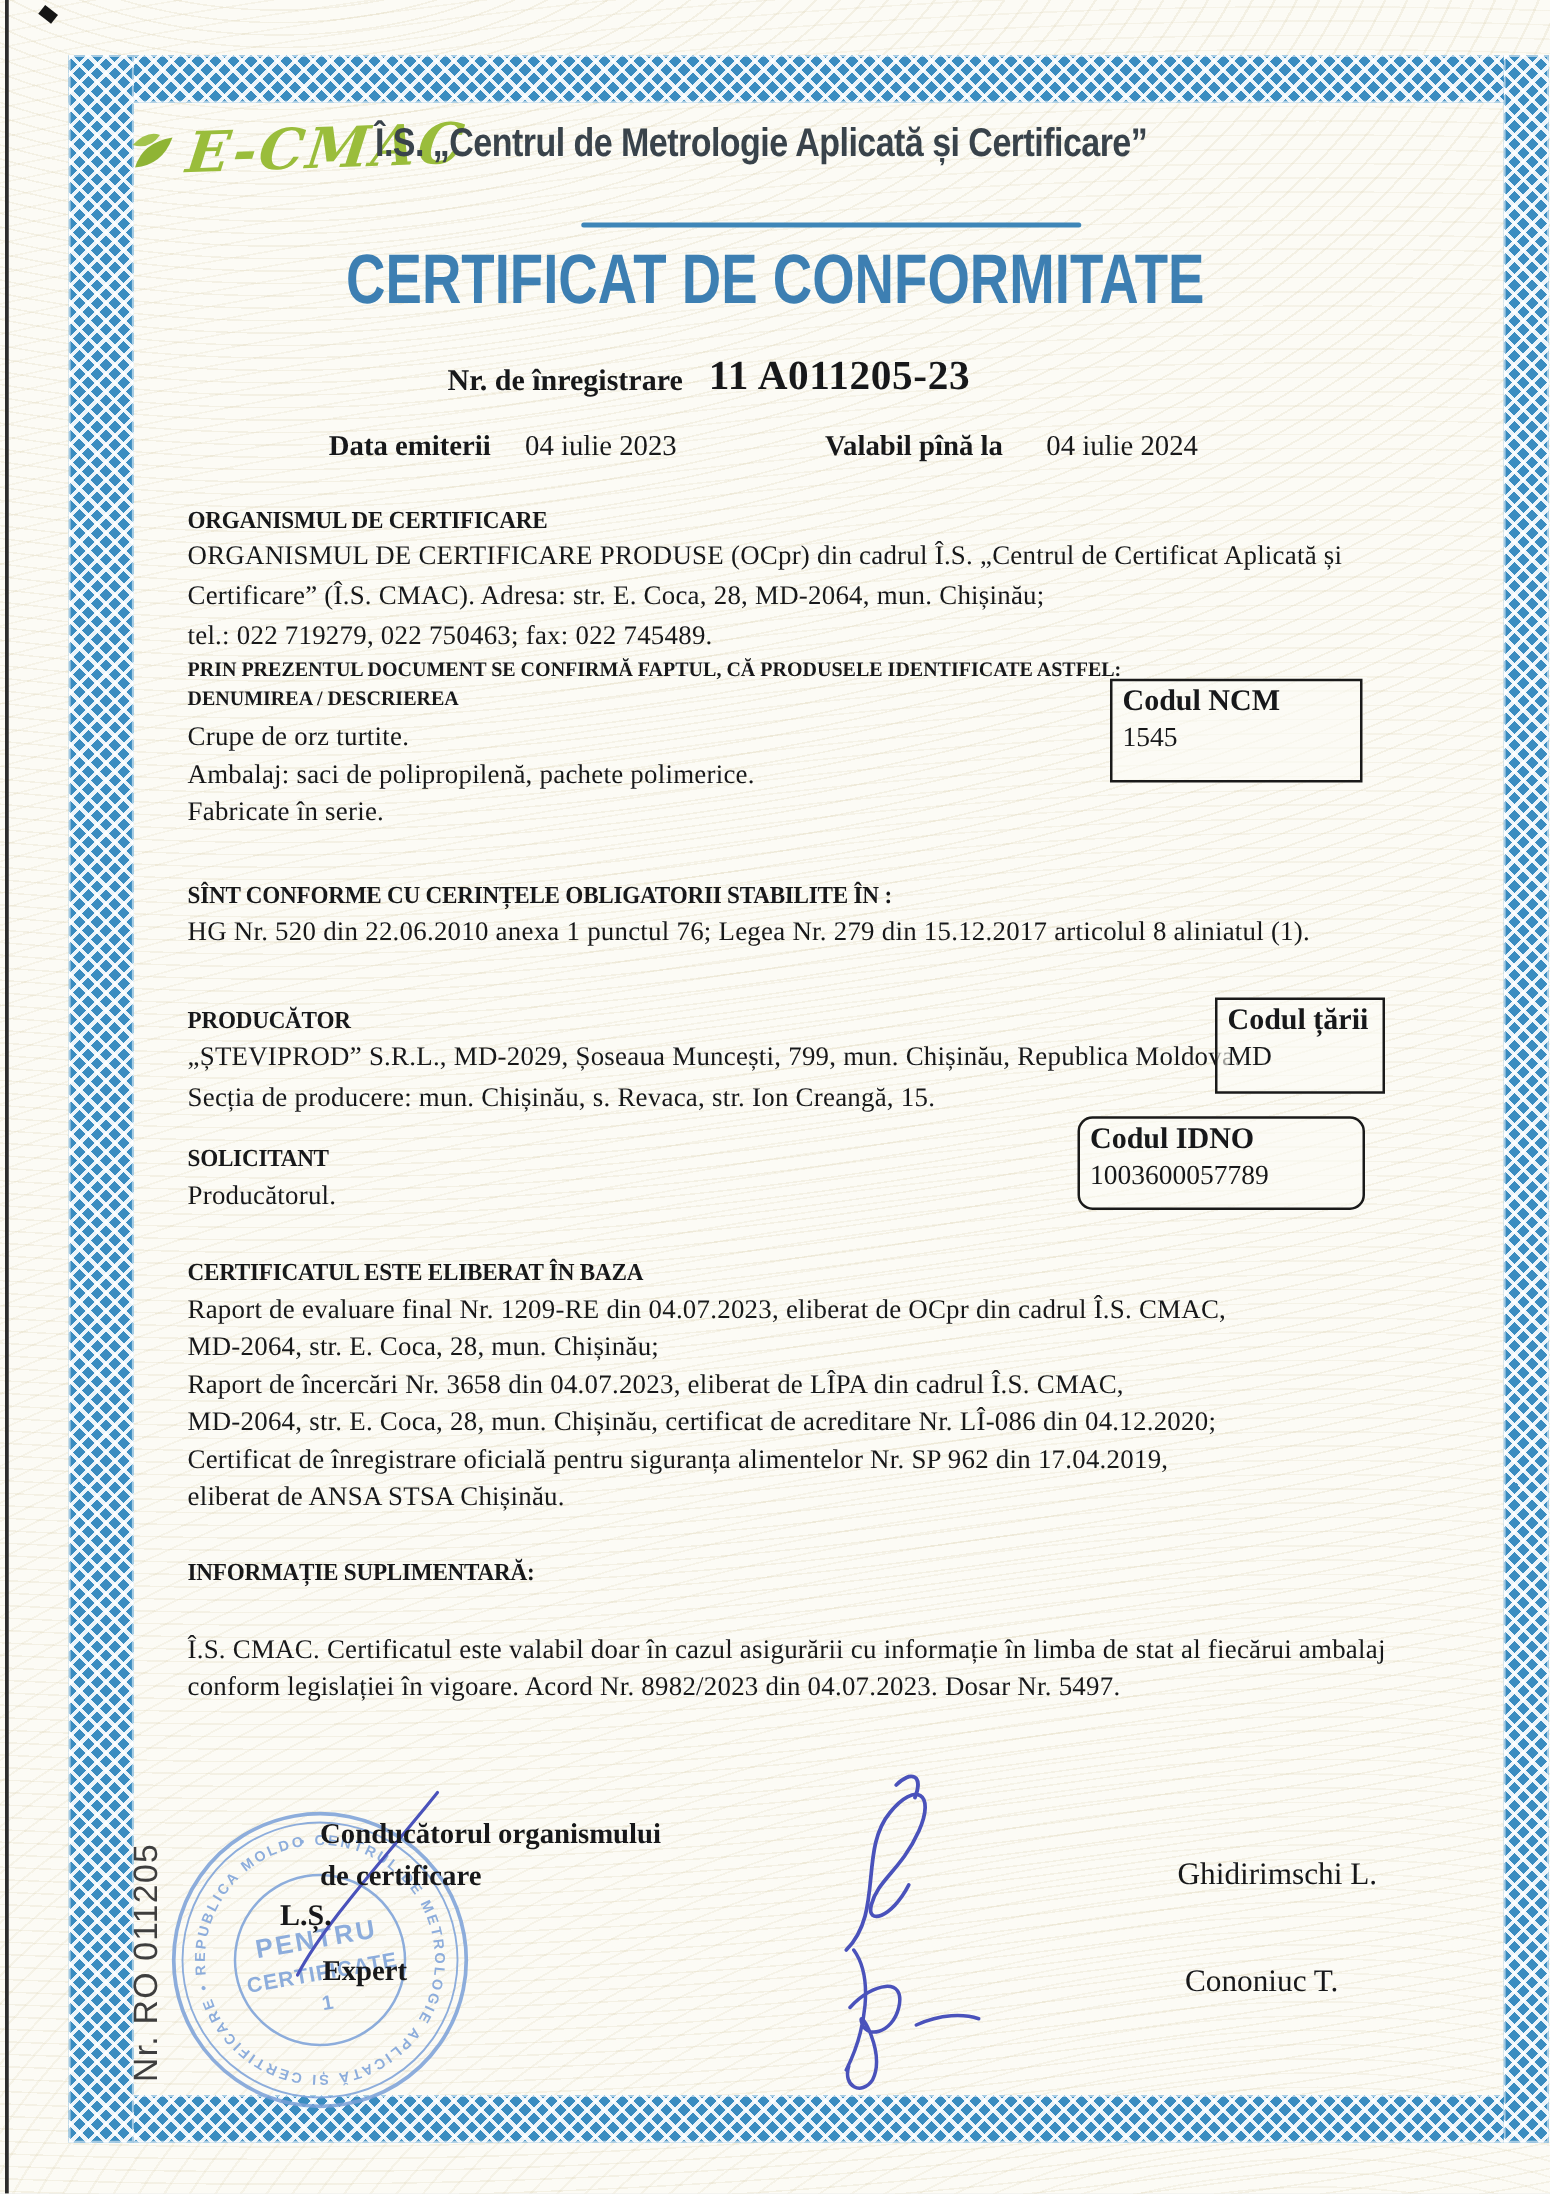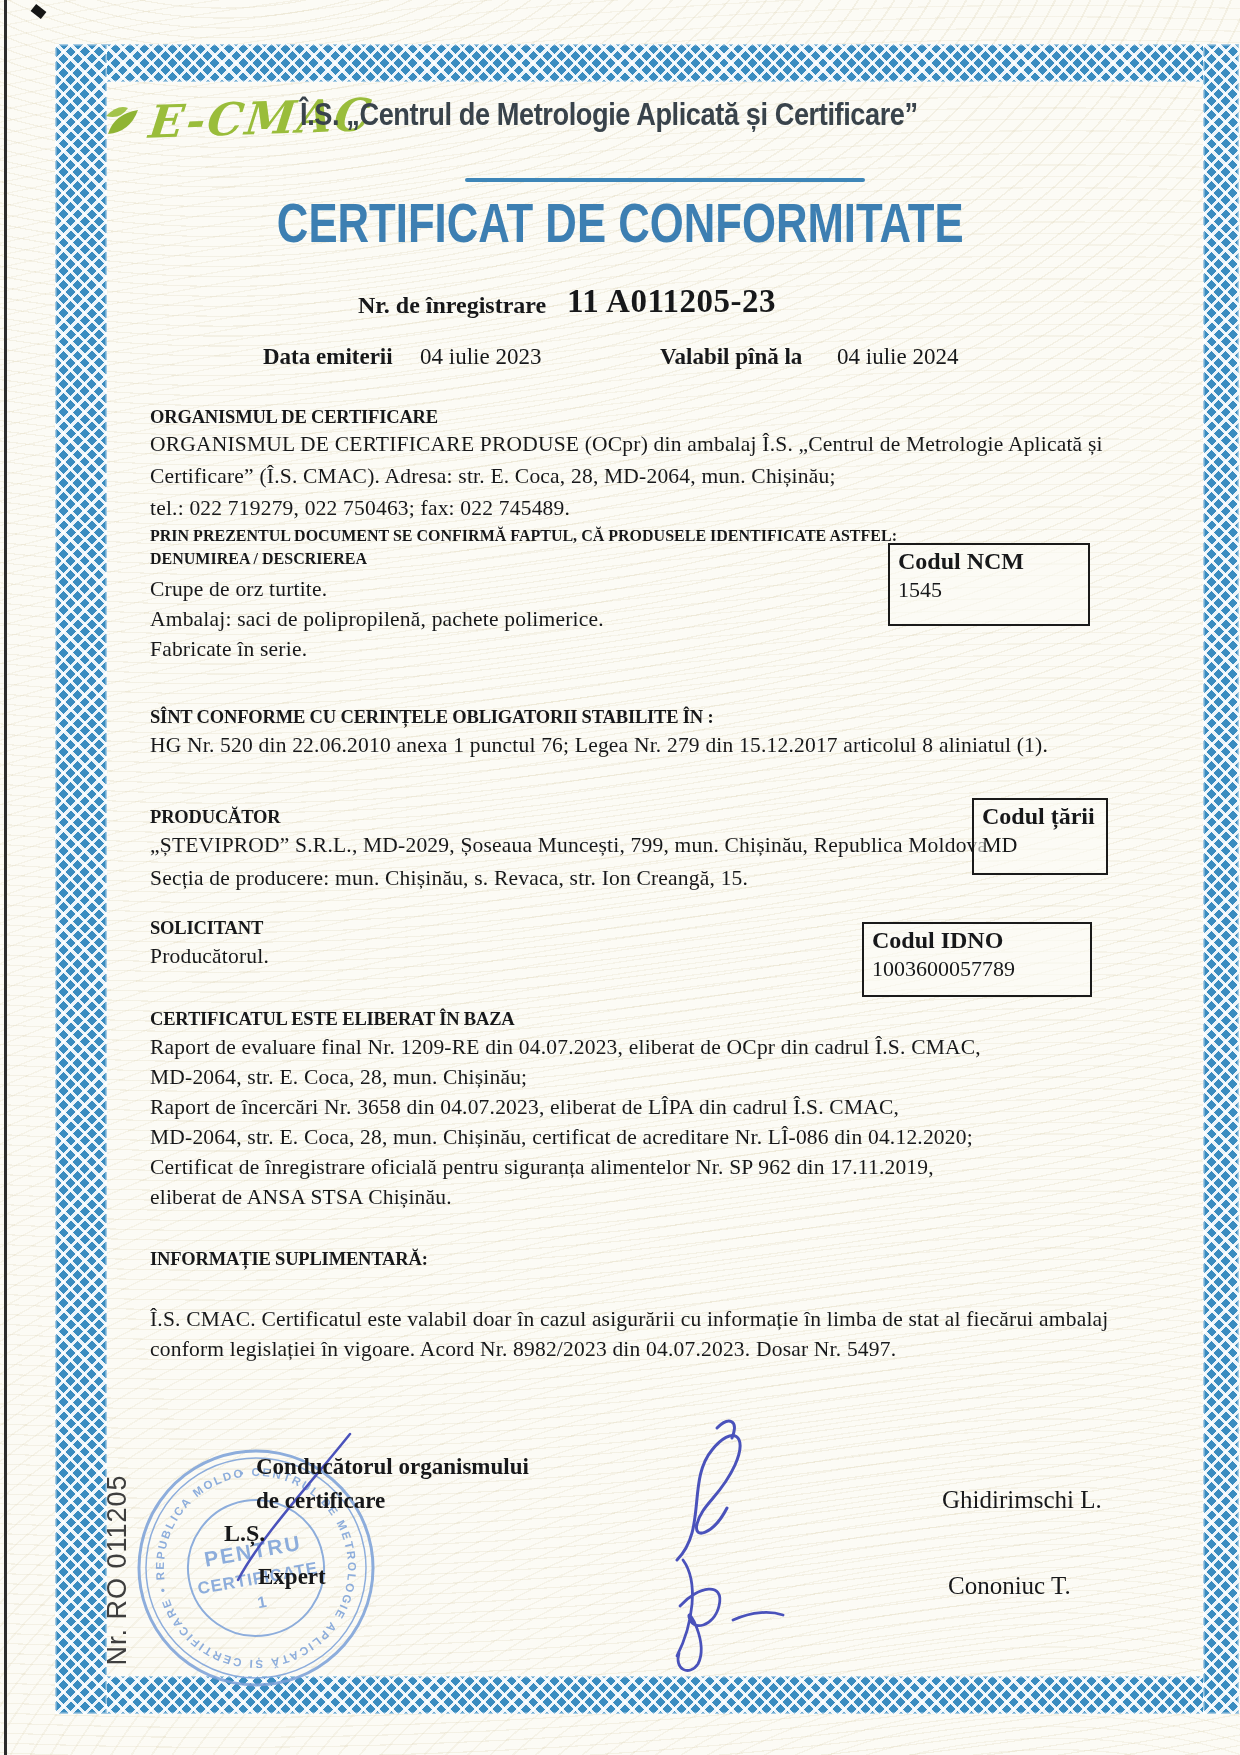--- a/index.html
+++ b/index.html
@@ -87,21 +87,21 @@
 
   <div class="abs reg-label" style="left:358px;top:292px;">Nr. de înregistrare</div>
   <div class="abs reg-value" style="left:567px;top:283px;">11 A011205-23</div>
 
   <div class="abs date-label" style="left:263px;top:344px;">Data emiterii</div>
   <div class="abs date-value" style="left:420px;top:344px;">04 iulie 2023</div>
   <div class="abs date-label" style="left:660px;top:344px;">Valabil pînă la</div>
   <div class="abs date-value" style="left:837px;top:344px;">04 iulie 2024</div>
 
   <div class="abs sec-head" style="left:150px;top:406px;">ORGANISMUL DE CERTIFICARE</div>
-  <div class="abs serif-line" style="left:150px;top:432px;">ORGANISMUL DE CERTIFICARE PRODUSE (OCpr) din ambalaj Î.S. „Centrul de Metrologie Aplicată și</div>
+  <div class="abs serif-line" style="left:150px;top:432px;">ORGANISMUL DE CERTIFICARE PRODUSE (OCpr) din cadrul Î.S. „Centrul de Certificat Aplicată și</div>
   <div class="abs serif-line" style="left:150px;top:464px;">Certificare” (Î.S. CMAC). Adresa: str. E. Coca, 28, MD-2064, mun. Chișinău;</div>
   <div class="abs serif-line" style="left:150px;top:496px;">tel.: 022 719279, 022 750463; fax: 022 745489.</div>
 
   <div class="abs small-bold" style="left:150px;top:526px;">PRIN  PREZENTUL DOCUMENT SE CONFIRMĂ FAPTUL, CĂ PRODUSELE IDENTIFICATE ASTFEL:</div>
   <div class="abs small-bold" style="left:150px;top:549px;">DENUMIREA / DESCRIEREA</div>
 
   <div class="abs code-box" style="left:888px;top:543px;width:182px;height:72px;">
     <div class="code-label">Codul NCM</div>
     <div class="code-value">1545</div>
   </div>
@@ -116,31 +116,31 @@
   <div class="abs sec-head" style="left:150px;top:806px;">PRODUCĂTOR</div>
   <div class="abs serif-line" style="left:150px;top:833px;">„ȘTEVIPROD” S.R.L., MD-2029, Șoseaua Muncești, 799, mun. Chișinău, Republica Moldova.</div>
   <div class="abs serif-line" style="left:150px;top:866px;">Secția de producere: mun. Chișinău, s. Revaca, str. Ion Creangă, 15.</div>
   <div class="abs code-box" style="left:972px;top:798px;width:116px;height:66px;">
     <div class="code-label">Codul țării</div>
     <div class="code-value">MD</div>
   </div>
 
   <div class="abs sec-head" style="left:150px;top:917px;">SOLICITANT</div>
   <div class="abs serif-line" style="left:150px;top:944px;">Producătorul.</div>
-  <div class="abs code-box" style="left:862px;top:922px;width:210px;height:64px;">
+  <div class="abs code-box" style="left:862px;top:893px;width:210px;height:64px;border-radius:12px;">
     <div class="code-label">Codul IDNO</div>
     <div class="code-value">1003600057789</div>
   </div>
 
   <div class="abs sec-head" style="left:150px;top:1008px;">CERTIFICATUL ESTE ELIBERAT ÎN BAZA</div>
   <div class="abs serif-line" style="left:150px;top:1035px;">Raport de evaluare final Nr. 1209-RE din 04.07.2023, eliberat de OCpr din cadrul Î.S. CMAC,</div>
   <div class="abs serif-line" style="left:150px;top:1065px;">MD-2064, str. E. Coca, 28, mun. Chișinău;</div>
   <div class="abs serif-line" style="left:150px;top:1095px;">Raport de încercări Nr. 3658 din 04.07.2023, eliberat de LÎPA din cadrul Î.S. CMAC,</div>
   <div class="abs serif-line" style="left:150px;top:1125px;">MD-2064, str. E. Coca, 28, mun. Chișinău, certificat de acreditare Nr. LÎ-086 din  04.12.2020;</div>
-  <div class="abs serif-line" style="left:150px;top:1155px;">Certificat de înregistrare oficială pentru siguranța alimentelor Nr. SP 962 din 17.11.2019,</div>
+  <div class="abs serif-line" style="left:150px;top:1155px;">Certificat de înregistrare oficială pentru siguranța alimentelor Nr. SP 962 din 17.04.2019,</div>
   <div class="abs serif-line" style="left:150px;top:1185px;">eliberat de ANSA STSA Chișinău.</div>
 
   <div class="abs sec-head" style="left:150px;top:1248px;">INFORMAȚIE SUPLIMENTARĂ:</div>
   <div class="abs serif-line" style="left:150px;top:1307px;">Î.S. CMAC. Certificatul este valabil doar în cazul asigurării  cu informație în limba de stat al fiecărui ambalaj</div>
   <div class="abs serif-line" style="left:150px;top:1337px;">conform legislației în vigoare. Acord Nr. 8982/2023 din 04.07.2023. Dosar Nr. 5497.</div>
 
   <div class="abs" style="left:134px;top:1446px;transform:rotate(-10deg);opacity:.85;">
     <svg width="244" height="244" viewBox="0 0 244 244">
       <defs>
         <path id="ringPath" d="M 122 30 A 92 92 0 1 1 121.9 30"></path>

